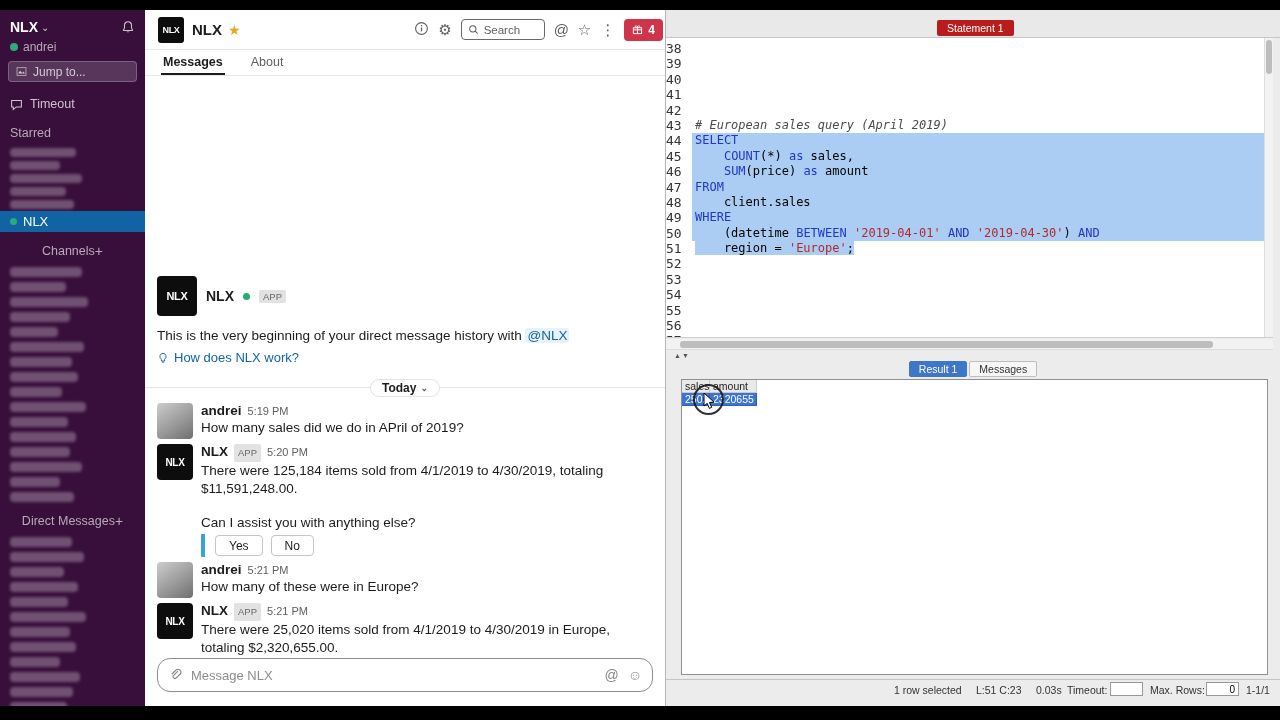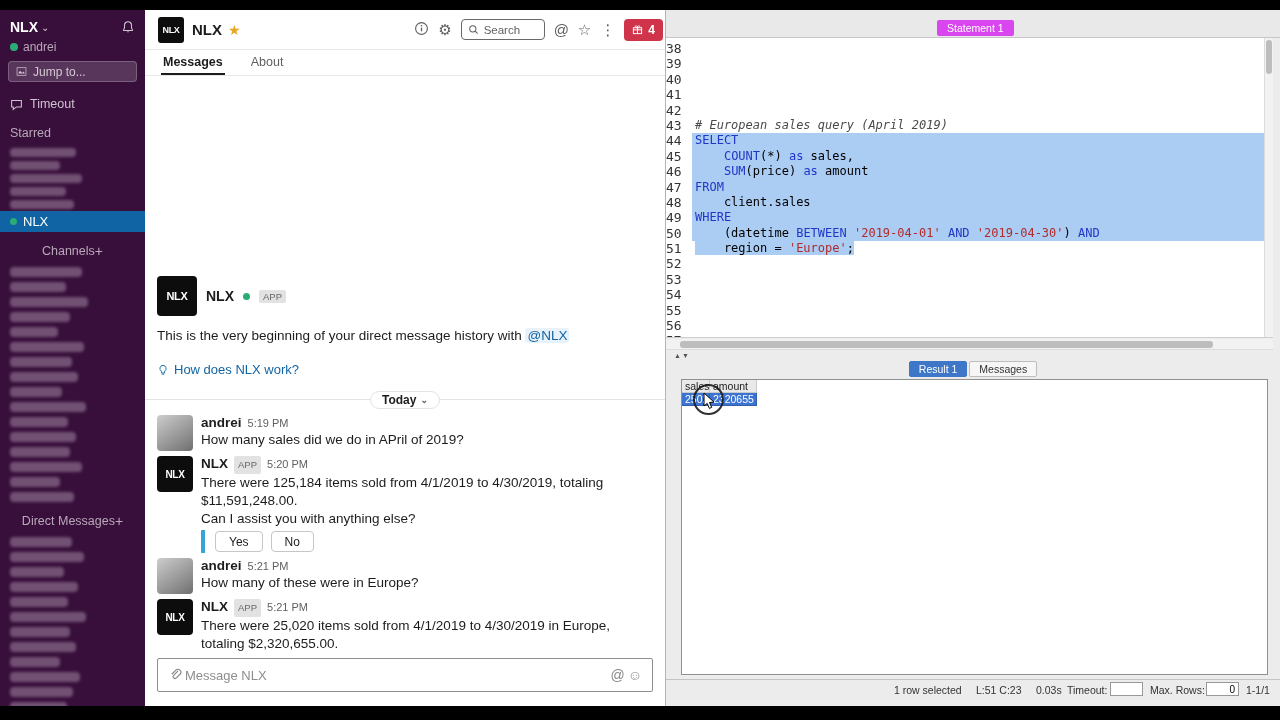--- a/index.html
+++ b/index.html
@@ -42,47 +42,47 @@
   .sm-tabs{height:26px;border-bottom:1px solid #e8e8e8;display:flex;gap:24px;align-items:flex-end;padding-left:16px}
   .sm-tab{font-size:12.5px;color:#616061;padding:0 2px 6px}
   .sm-tab.active{color:#1d1c1d;font-weight:bold;border-bottom:2px solid #1d1c1d;padding-bottom:4px}
   .sm-content{position:absolute;top:66px;left:0;right:0;bottom:50px;padding:200px 12px 0;overflow:hidden}
   .intro-head{display:flex;align-items:center;gap:9px;height:40px}
   .intro-avatar{width:40px;height:40px;border-radius:4px;background:#0d0d0d;color:#fff;font-weight:bold;font-size:11px;display:flex;align-items:center;justify-content:center;letter-spacing:-.3px;flex:none}
   .intro-name{font-size:14px;font-weight:bold;color:#1d1c1d}
   .app-badge{background:#e2e2e2;color:#696969;font-size:9.5px;font-weight:normal;padding:1px 4px;border-radius:2px}
   .intro-text{margin-top:12px;font-size:13.5px;color:#1d1c1d}
   .mention{color:#1264a3;background:#e8f2fb;border-radius:3px;padding:0 2px;text-decoration:none;cursor:pointer}
-  .help-link{margin-top:19px;display:flex;align-items:center;gap:5px;color:#1264a3;font-size:13px;cursor:pointer}
+  .help-link{margin-top:7px;display:flex;align-items:center;gap:5px;color:#1264a3;font-size:13px;cursor:pointer}
   .divider{position:relative;margin-top:14px;height:16px}
   .divider::before{content:"";position:absolute;left:-12px;right:-12px;top:8px;border-top:1px solid #e3e3e3}
   .divider-pill{position:absolute;left:50%;transform:translateX(-50%);top:0;background:#fff;border:1px solid #e3e3e3;border-radius:16px;padding:1px 11px;font-size:12px;font-weight:bold;color:#1d1c1d;display:flex;align-items:center;gap:4px}
   .pill-chev{font-size:9px;color:#616061}
   #msg-list{margin-top:8px}
   .msg{display:flex;gap:8px;margin-top:5px}
   .avatar{width:36px;height:36px;border-radius:4px;flex:none}
   .avatar.user{background:linear-gradient(145deg,#cdcdcd 0%,#9a9a9a 55%,#6f6f6f 100%)}
   .avatar.bot{background:#0d0d0d;color:#fff;font-weight:bold;font-size:10px;display:flex;align-items:center;justify-content:center;letter-spacing:-.3px}
   .msg-body{min-width:0}
   .msg-head{display:flex;align-items:baseline;gap:6px;line-height:16px}
   .msg-author{font-size:13.5px;font-weight:bold;color:#1d1c1d}
   .msg-time{font-size:11px;color:#616061}
   .msg-text{font-size:13.5px;color:#1d1c1d;line-height:18px}
-  .att-text{margin-top:0;line-height:17px}
+  .att-text{margin-top:16px;line-height:17px}
   .att-actions{display:flex;align-items:center;gap:8px;margin-top:3px;border-left:4px solid #36a3d9;border-radius:1px;padding:1px 0 1px 10px;height:23px}
   .att-btn{background:#fff;border:1px solid #c6c6c6;border-radius:4px;font-size:12px;color:#1d1c1d;padding:2px 13px;height:21px;font-family:"Liberation Sans",sans-serif;cursor:pointer}
-  .composer{position:absolute;left:12px;right:12px;top:648px;height:34px;border:1px solid #8d8d8d;border-radius:2px;display:flex;align-items:center;gap:3px;padding:0 10px;background:#fff}
+  .composer{position:absolute;left:12px;right:12px;top:648px;height:34px;border:1px solid #8d8d8d;border-radius:13px;display:flex;align-items:center;gap:9px;padding:0 10px;background:#fff}
   .composer input{flex:1;border:none;outline:none;font-size:13px;color:#1d1c1d}
   .composer input::placeholder{color:#8d8d8d}
   .cmp-icon{color:#868686;font-size:14px;line-height:1}
 
   
   .dbv{position:absolute;left:665px;top:10px;width:615px;height:696px;background:#ececec;border-left:1px solid #b5b5b5}
   .stmt-tabbar{position:absolute;top:0;left:0;right:0;height:28px;background:#e9e9e9;border-bottom:1px solid #c6c6c6}
-  .stmt-tab{position:absolute;left:271px;top:10px;height:16px;line-height:16px;padding:0 10px;background:#d946ef;color:#fff;font-size:10.5px;border-radius:2px}
+  .stmt-tab{position:absolute;left:271px;top:10px;height:16px;line-height:16px;padding:0 10px;background:#b91c1c;color:#fff;font-size:10.5px;border-radius:2px}
   .editor{position:absolute;top:28px;left:0;width:607px;height:300px;background:#fff;border-bottom:1px solid #cfcfcf;overflow:hidden;padding-top:3px}
   .code-line{display:flex;height:15.4px;line-height:15.4px;font-family:"DejaVu Sans Mono",monospace;font-size:12px}
   .ln{width:26px;text-align:left;padding-right:6px;color:#333;flex:none;font-size:13px;line-height:15.4px}
   .code-body{flex:1;white-space:pre;padding-left:3px;color:#000}
   .sel-full{background:#abccf3}
   .sel-span{background:#abccf3}
   .tok-kw{color:#1f36c7}
   .tok-str{color:#b02b2b}
   .tok-comment{color:#4a4a4a;font-style:italic}
   .vscroll{position:absolute;right:0;top:0;width:9px;height:100%;background:#f2f2f2;border-left:1px solid #ddd}

